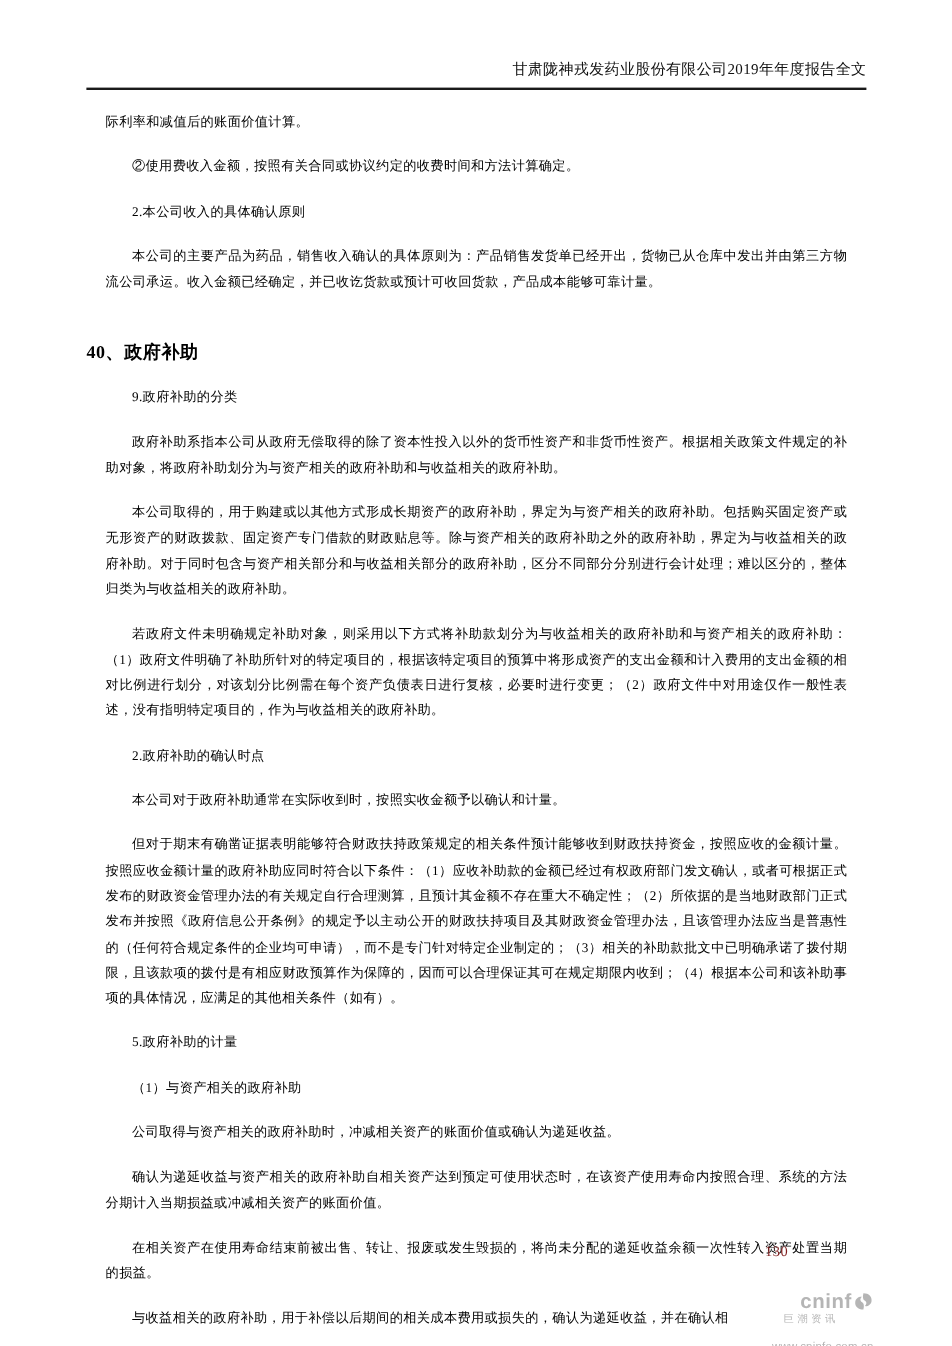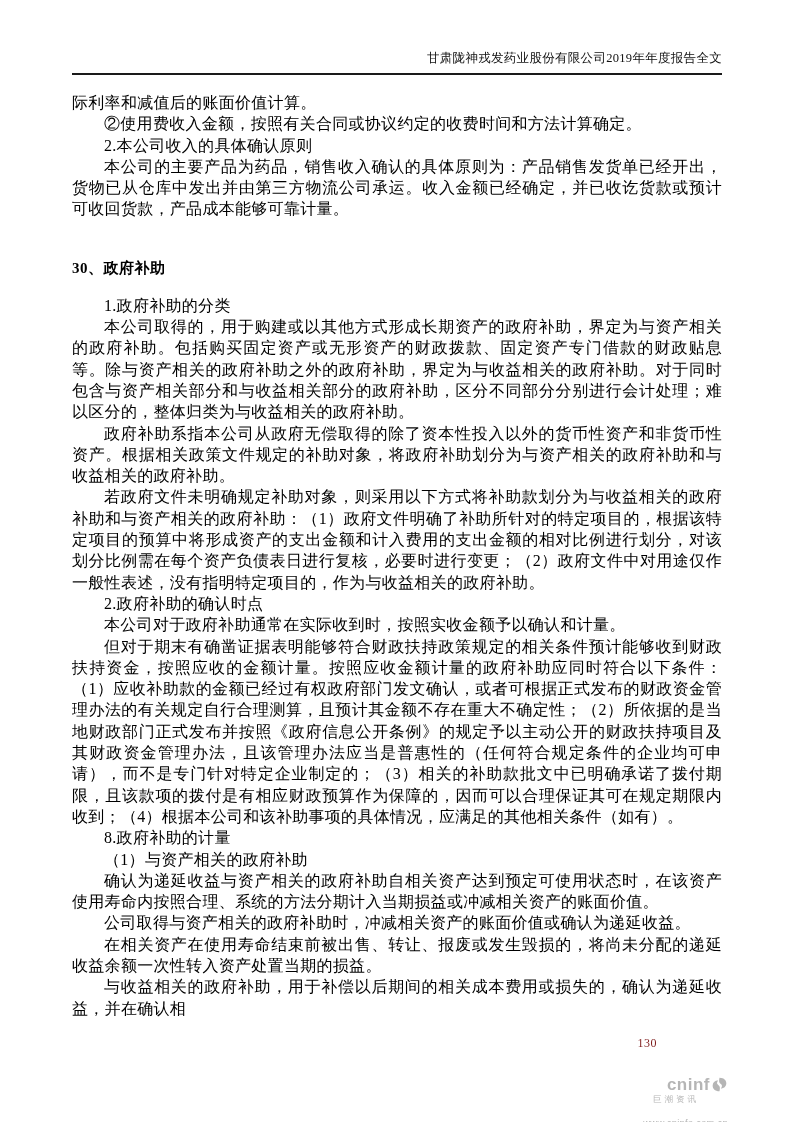--- a/index.html
+++ b/index.html
@@ -25,22 +25,22 @@
     letter-spacing: 0.3px;
     color: #111111;
     margin-bottom: 7px;
   }
   .header-rule {
     height: 0;
     border-bottom: 2.2px solid #1a1a1a;
     margin-bottom: 17px;
   }
   .body-text p {
-    margin: 0;
-    font-size: 16px;
+    margin: 16px;
+    font-size: 11px;
     line-height: 21.3px;
     letter-spacing: 0.3px;
     text-align: justify;
     text-indent: 2em;
   }
   .body-text p.no-indent { text-indent: 0; }
   .sec-heading {
     margin: 37px 0 16px 0;
     font-size: 15px;
     font-weight: bold;
@@ -97,33 +97,33 @@
   <div class="content">
     <div class="header-title">甘肃陇神戎发药业股份有限公司2019年年度报告全文</div>
     <div class="header-rule"></div>
 
     <div class="body-text">
       <p class="no-indent">际利率和减值后的账面价值计算。</p>
       <p>②使用费收入金额，按照有关合同或协议约定的收费时间和方法计算确定。</p>
       <p>2.本公司收入的具体确认原则</p>
       <p>本公司的主要产品为药品，销售收入确认的具体原则为：产品销售发货单已经开出，货物已从仓库中发出并由第三方物流公司承运。收入金额已经确定，并已收讫货款或预计可收回货款，产品成本能够可靠计量。</p>
 
-      <div class="sec-heading">30、政府补助</div>
+      <div class="sec-heading">40、政府补助</div>
 
-      <p>1.政府补助的分类</p>
+      <p>9.政府补助的分类</p>
+      <p>政府补助系指本公司从政府无偿取得的除了资本性投入以外的货币性资产和非货币性资产。根据相关政策文件规定的补助对象，将政府补助划分为与资产相关的政府补助和与收益相关的政府补助。</p>
       <p>本公司取得的，用于购建或以其他方式形成长期资产的政府补助，界定为与资产相关的政府补助。包括购买固定资产或无形资产的财政拨款、固定资产专门借款的财政贴息等。除与资产相关的政府补助之外的政府补助，界定为与收益相关的政府补助。对于同时包含与资产相关部分和与收益相关部分的政府补助，区分不同部分分别进行会计处理；难以区分的，整体归类为与收益相关的政府补助。</p>
-      <p>政府补助系指本公司从政府无偿取得的除了资本性投入以外的货币性资产和非货币性资产。根据相关政策文件规定的补助对象，将政府补助划分为与资产相关的政府补助和与收益相关的政府补助。</p>
       <p>若政府文件未明确规定补助对象，则采用以下方式将补助款划分为与收益相关的政府补助和与资产相关的政府补助：（1）政府文件明确了补助所针对的特定项目的，根据该特定项目的预算中将形成资产的支出金额和计入费用的支出金额的相对比例进行划分，对该划分比例需在每个资产负债表日进行复核，必要时进行变更；（2）政府文件中对用途仅作一般性表述，没有指明特定项目的，作为与收益相关的政府补助。</p>
       <p>2.政府补助的确认时点</p>
       <p>本公司对于政府补助通常在实际收到时，按照实收金额予以确认和计量。</p>
       <p>但对于期末有确凿证据表明能够符合财政扶持政策规定的相关条件预计能够收到财政扶持资金，按照应收的金额计量。按照应收金额计量的政府补助应同时符合以下条件：（1）应收补助款的金额已经过有权政府部门发文确认，或者可根据正式发布的财政资金管理办法的有关规定自行合理测算，且预计其金额不存在重大不确定性；（2）所依据的是当地财政部门正式发布并按照《政府信息公开条例》的规定予以主动公开的财政扶持项目及其财政资金管理办法，且该管理办法应当是普惠性的（任何符合规定条件的企业均可申请），而不是专门针对特定企业制定的；（3）相关的补助款批文中已明确承诺了拨付期限，且该款项的拨付是有相应财政预算作为保障的，因而可以合理保证其可在规定期限内收到；（4）根据本公司和该补助事项的具体情况，应满足的其他相关条件（如有）。</p>
-      <p>8.政府补助的计量</p>
+      <p>5.政府补助的计量</p>
       <p>（1）与资产相关的政府补助</p>
+      <p>公司取得与资产相关的政府补助时，冲减相关资产的账面价值或确认为递延收益。</p>
       <p>确认为递延收益与资产相关的政府补助自相关资产达到预定可使用状态时，在该资产使用寿命内按照合理、系统的方法分期计入当期损益或冲减相关资产的账面价值。</p>
-      <p>公司取得与资产相关的政府补助时，冲减相关资产的账面价值或确认为递延收益。</p>
       <p>在相关资产在使用寿命结束前被出售、转让、报废或发生毁损的，将尚未分配的递延收益余额一次性转入资产处置当期的损益。</p>
       <p>与收益相关的政府补助，用于补偿以后期间的相关成本费用或损失的，确认为递延收益，并在确认相</p>
     </div>
   </div>
 
   <div class="page-number">130</div>
 
   <div class="cn-logo">
     <div class="cn-logo-row">
       <span class="cn-logo-text">cninf</span>

